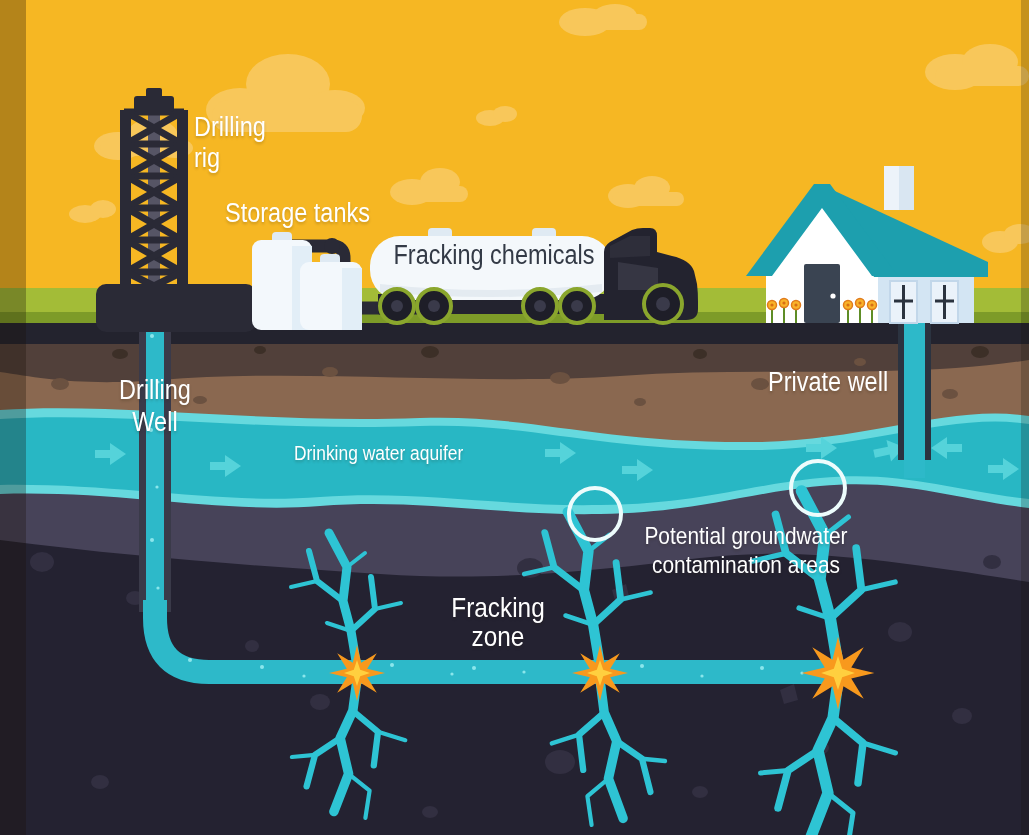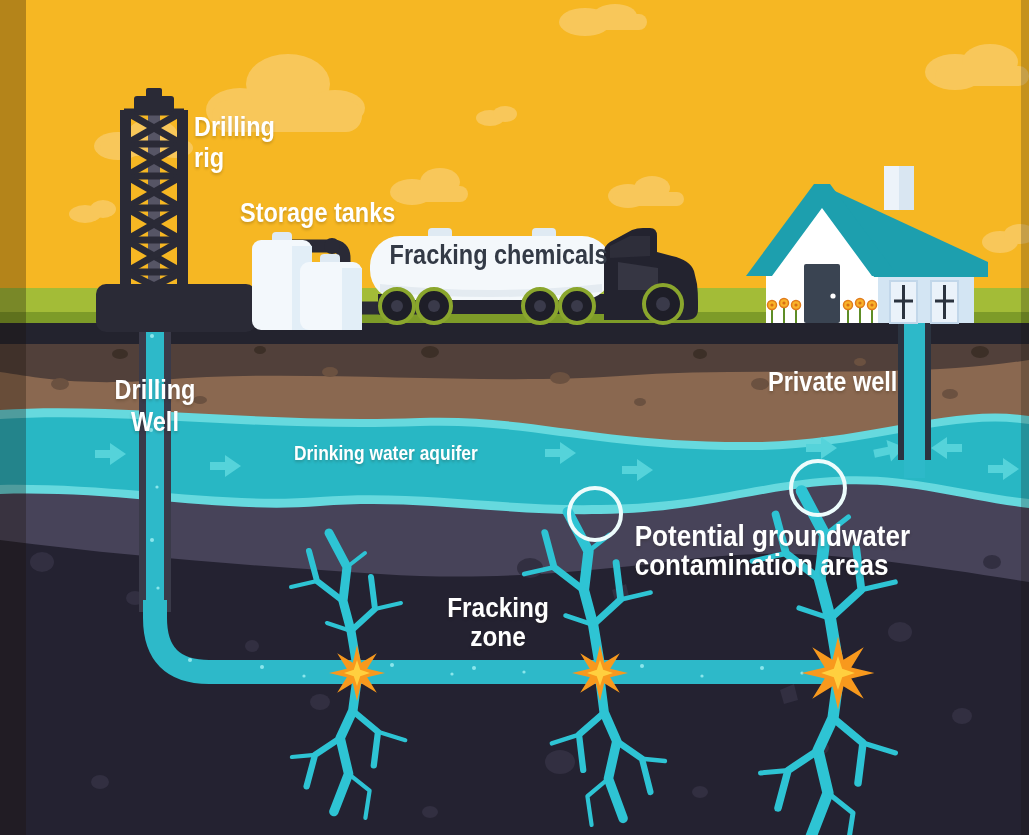--- a/index.html
+++ b/index.html
@@ -1,21 +1,21 @@
 <!DOCTYPE html>
 <html><head>
 <meta charset="utf-8">
 <style>
   html,body { margin:0; padding:0; background:#1c1b26; }
   #stage {
     position:relative; width:1029px; height:835px; overflow:hidden;
     font-family:"Liberation Sans", sans-serif; background:#f6b723;
   }
   #scene { position:absolute; left:0; top:0; }
-  .lbl { position:absolute; font-weight:700; color:#ffffff; text-shadow:0 2px 3px rgba(40,30,10,.22); }
+  .lbl { position:absolute; font-weight:400; color:#ffffff; text-shadow:0 2px 3px rgba(40,30,10,.22); }
   .lbl .ln { display:block; transform:scaleX(.87); white-space:nowrap; }
   .lbl.left .ln { transform-origin:0 50%; }
   .lbl.center { text-align:center; }
   .lbl.center .ln { transform-origin:50% 50%; }
   .dark { color:#333a46; text-shadow:none; }
   .edge { position:absolute; top:0; height:100%; pointer-events:none; }
   .edge.l { left:0; width:26px; background:rgba(25,18,8,.30); }
   .edge.r { right:0; width:8px; background:rgba(25,18,8,.22); }
 </style>
 </head>
@@ -326,42 +326,42 @@
       </g>
     </g>
   </g>
 </svg>
 
 <div class="lbl left" style="left:194px; top:112px; font-size:27px; line-height:31px;">
   <span class="ln">Drilling</span>
   <span class="ln">rig</span>
 </div>
 
-<div class="lbl left" style="left:240px; top:198px; font-size:27px;">
+<div class="lbl left" style="left:225px; top:198px; font-size:27px;">
   <span class="ln">Storage tanks</span>
 </div>
 
 <div class="lbl center dark" style="left:374px; top:240px; width:240px; font-size:27px;text-align:center;">
   <span class="ln">Fracking chemicals</span>
 </div>
 
 <div class="lbl left" style="left:768px; top:367px; font-size:27px;">
   <span class="ln">Private well</span>
 </div>
 
 <div class="lbl center" style="left:95px; top:374px; width:120px; font-size:27px; line-height:32px;">
   <span class="ln">Drilling</span>
   <span class="ln">Well</span>
 </div>
 
 <div class="lbl left" style="left:294px; top:442px; font-size:20px;">
   <span class="ln">Drinking water aquifer</span>
 </div>
 
-<div class="lbl center" style="left:618px; top:521px; width:256px; font-size:30px; line-height:29px;">
+<div class="lbl center" style="left:618px; top:521px; width:256px; font-size:24px; line-height:29px;">
   <span class="ln">Potential groundwater</span>
   <span class="ln">contamination areas</span>
 </div>
 
 <div class="lbl center" style="left:438px; top:593px; width:120px; font-size:28px; line-height:29px;">
   <span class="ln">Fracking</span>
   <span class="ln">zone</span>
 </div>
 
 

